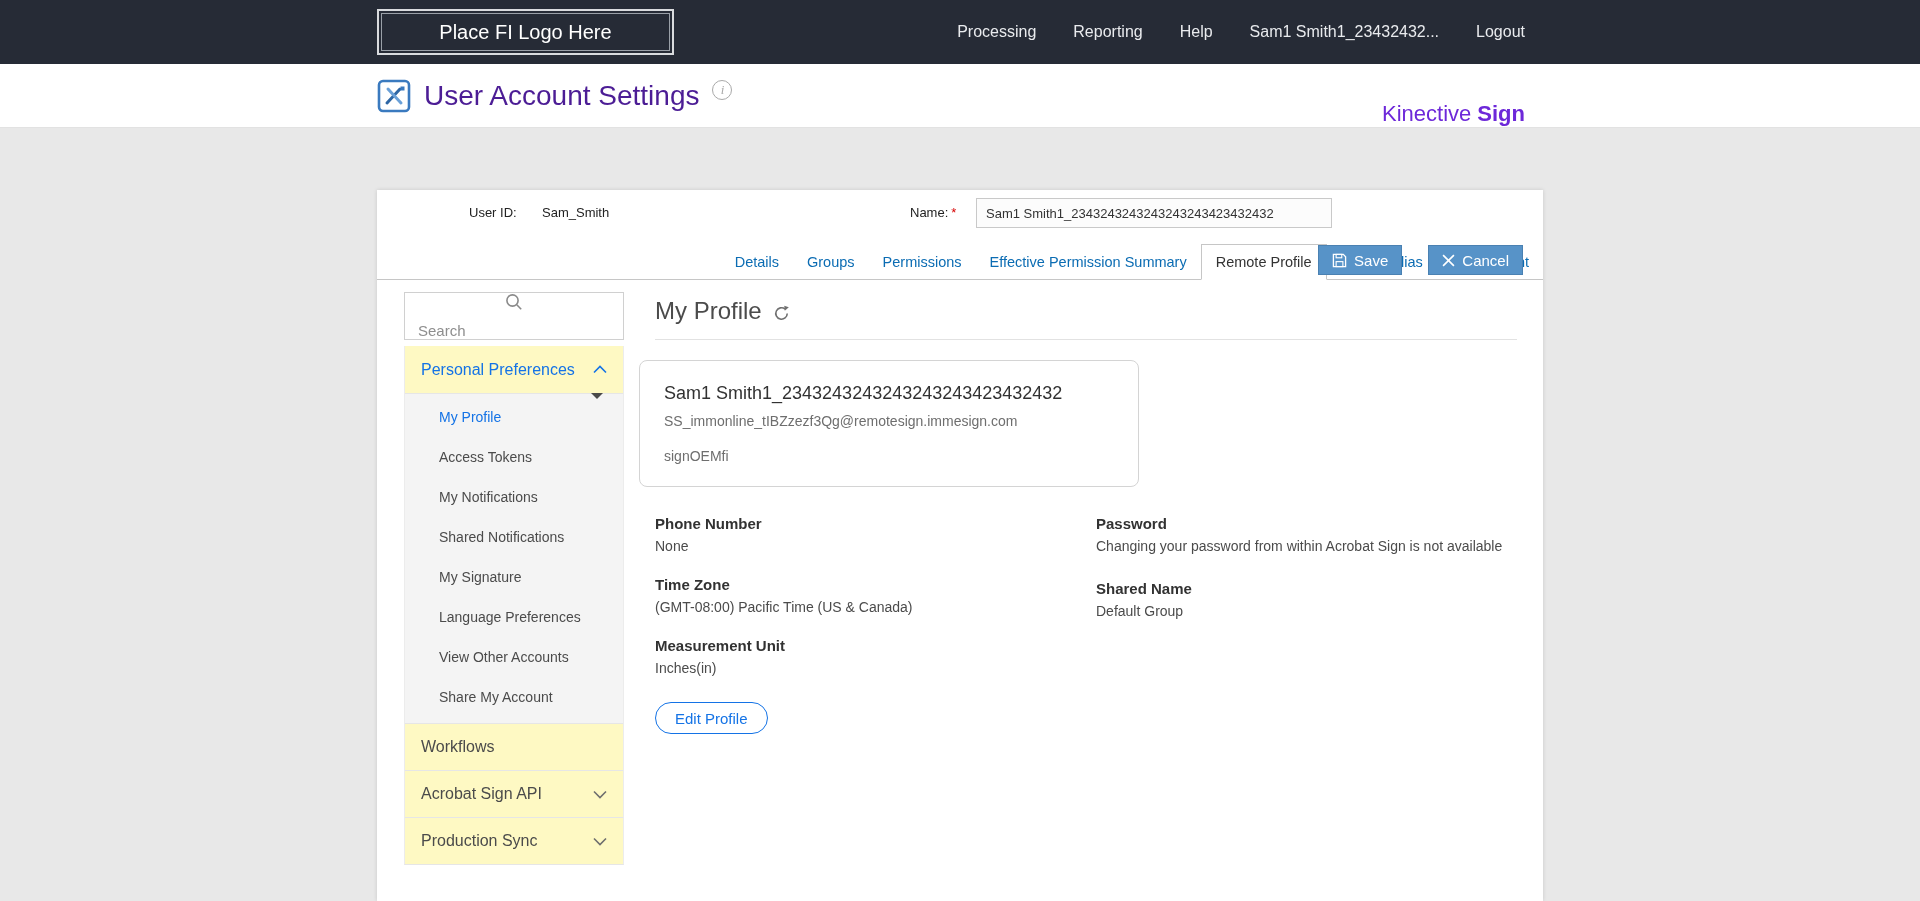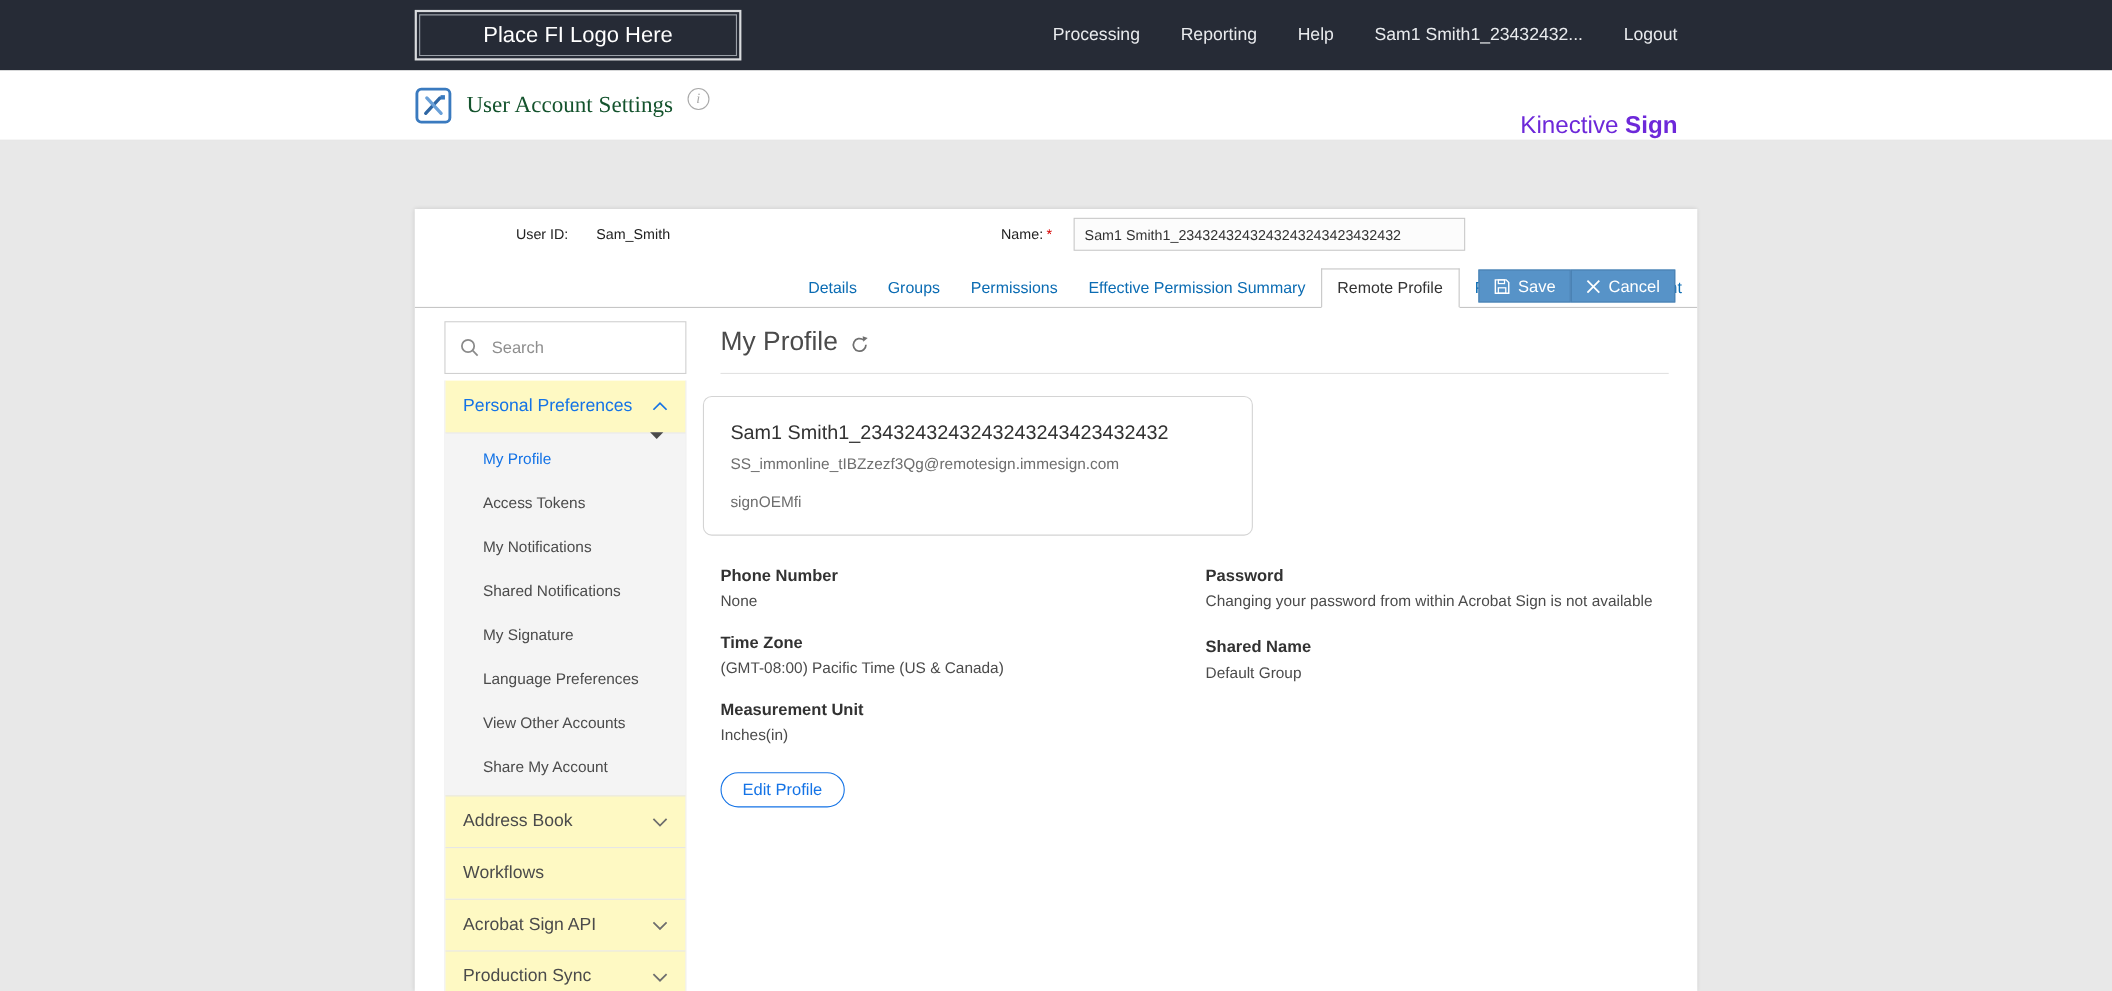--- a/index.html
+++ b/index.html
@@ -18,21 +18,21 @@
     box-shadow: inset 0 0 0 2px #262b36, inset 0 0 0 3px #9aa0a8;
     display:flex; align-items:center; justify-content:center;
   }
   .logo-text { color:#ffffff; font-size:20px; }
   .topnav { position:absolute; right:18px; top:0; height:100%; display:flex; align-items:center; gap:37px; }
   .topnav-item { color:#e9ebee; font-size:16px; cursor:pointer; white-space:nowrap; }
 
   
   .header { height:64px; background:#ffffff; border-bottom:1px solid #e2e2e2; }
   .header-left { position:absolute; left:0; top:0; height:100%; display:flex; align-items:center; gap:13px; }
-  .page-title { font-size:21px; color:#14532d;font-family:Liberation Serif, serif; }
+  .page-title { font-size:28px; color:#4c1d95; }
   .info-icon {
     width:20px; height:20px; border:1px solid #a9a9a9; border-radius:50%;
     color:#a9a9a9; font-size:13px; line-height:1;
     display:flex; align-items:center; justify-content:center;
     font-style:italic; font-family:"Liberation Serif",serif;
     cursor:pointer; margin-top:-12px;
   }
   .brand { position:absolute; right:18px; top:0; height:100%; display:flex; align-items:flex-end; font-size:22px; color:#6d28d9; }
   .brand .brand-strong { font-weight:700; margin-left:6px; }
 
@@ -56,35 +56,35 @@
   
   .tabs-row {
     position:relative; margin-top:8px; padding-left:14px;
     border-bottom:1px solid #c6c6c6; display:flex; align-items:flex-end; height:36px;justify-content:flex-end;
   }
   .tab { font-size:14.5px; color:#0b6cb3; padding:9px 14px; cursor:pointer; white-space:nowrap; }
   .tab.active {
     color:#333333; background:#ffffff;
     border:1px solid #c6c6c6; border-bottom-color:#ffffff; margin-bottom:-1px;
   }
-  .actions { position:absolute; right:20px; bottom:4px; display:flex; gap:0;padding-left:28px; }
+  .actions { position:absolute; right:20px; bottom:4px; display:flex; gap:26px;padding-left:28px; }
   .btn {
     display:flex; align-items:center; gap:7px;
     background:#5793c8; border:1px solid #4a81b2; color:#ffffff;
     font-size:15px; height:30px; padding:0 13px; cursor:pointer; font-family:inherit;
   }
 
   
   .content { display:flex; padding:12px 26px 0 27px; }
 
   
   .sidebar { width:220px; flex:none; }
   .search-box {
     height:48px; border:1px solid #d0d0d0; background:#ffffff;
-    display:flex; align-items:center; gap:11px; padding:0 13px; margin-bottom:6px;
+    display:flex; align-items:center; gap:11px; padding:0 13px; margin-bottom:6px;flex-direction:column;
   }
   .search-input { border:none; outline:none; font-size:15px; color:#555; width:100%; background:transparent; font-family:inherit; }
   .search-input::placeholder { color:#8e8e8e; }
   .nav-list { border-left:1px solid #ececec; border-right:1px solid #ececec; border-bottom:1px solid #e6e6e6; }
   .nav-group {
     height:47px; display:flex; align-items:center; justify-content:space-between;
     padding:0 16px; font-size:16px; color:#4b4b4b; cursor:pointer;
     border-top:1px solid #e6e6e6; background:#fef9c3; position:relative;
   }
   .nav-group:first-child { border-top:none; }
@@ -233,28 +233,20 @@
           <div class="sub-item">Access Tokens</div>
           <div class="sub-item">My Notifications</div>
           <div class="sub-item">Shared Notifications</div>
           <div class="sub-item">My Signature</div>
           <div class="sub-item">Language Preferences</div>
           <div class="sub-item">View Other Accounts</div>
           <div class="sub-item">Share My Account</div>
         </div>
 
         <div class="nav-group">
-          <span>Address Book</span>
-          <span style="display:flex;">
-            <svg width="14" height="9" viewBox="0 0 14 9">
-              <polyline points="1,1.5 7,7.5 13,1.5" fill="none" stroke="#6e6e6e" stroke-width="1.6"></polyline>
-            </svg>
-          </span>
-        </div>
-        <div class="nav-group">
           <span>Workflows</span>
         </div>
         <div class="nav-group">
           <span>Acrobat Sign API</span>
           <span style="display:flex;">
             <svg width="14" height="9" viewBox="0 0 14 9">
               <polyline points="1,1.5 7,7.5 13,1.5" fill="none" stroke="#6e6e6e" stroke-width="1.6"></polyline>
             </svg>
           </span>
         </div>

